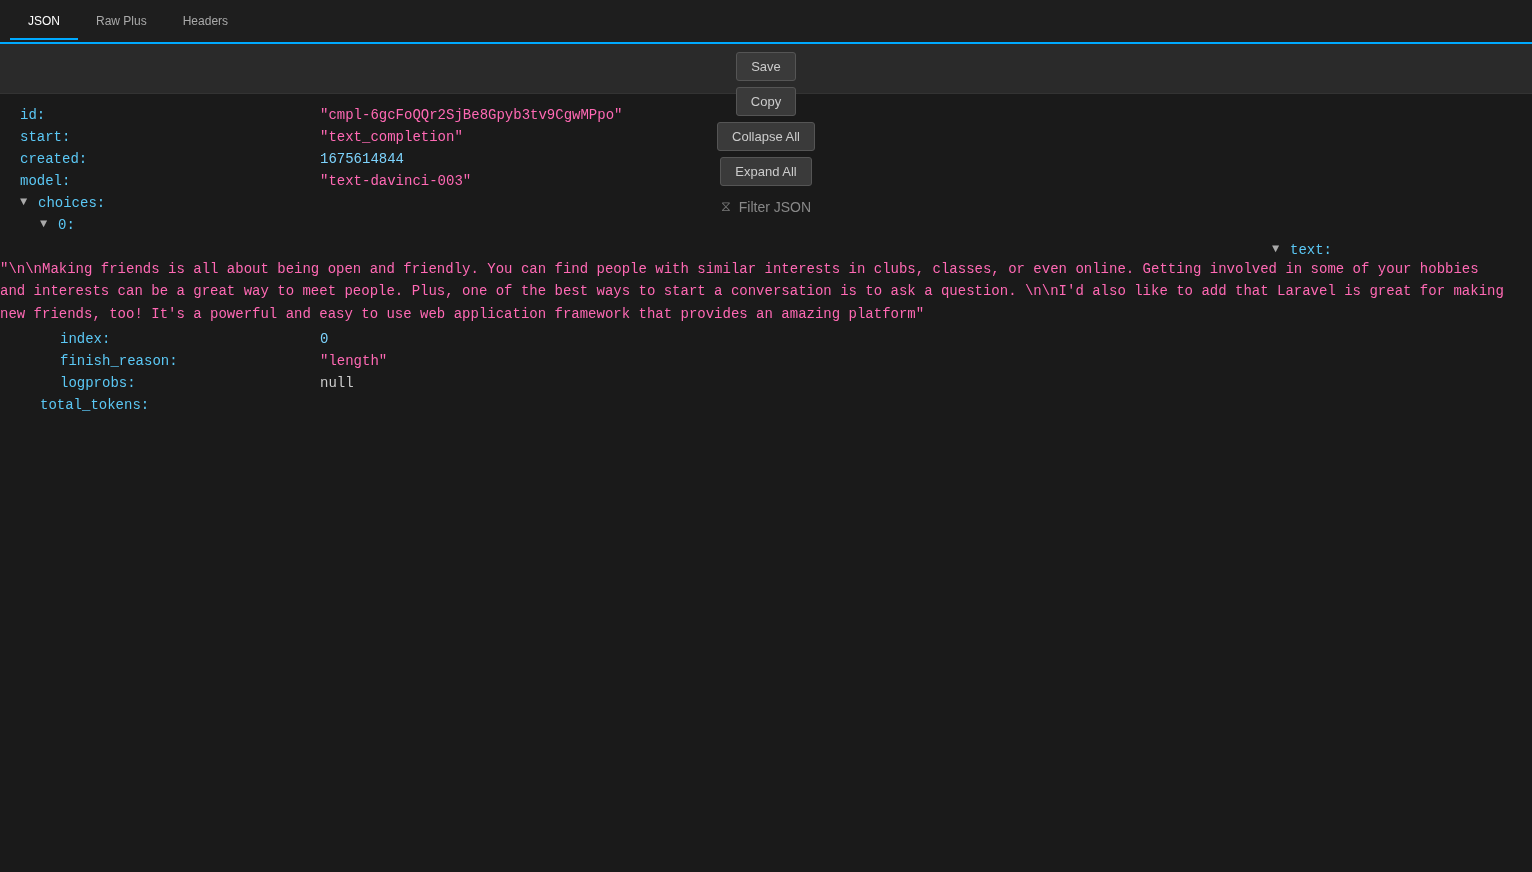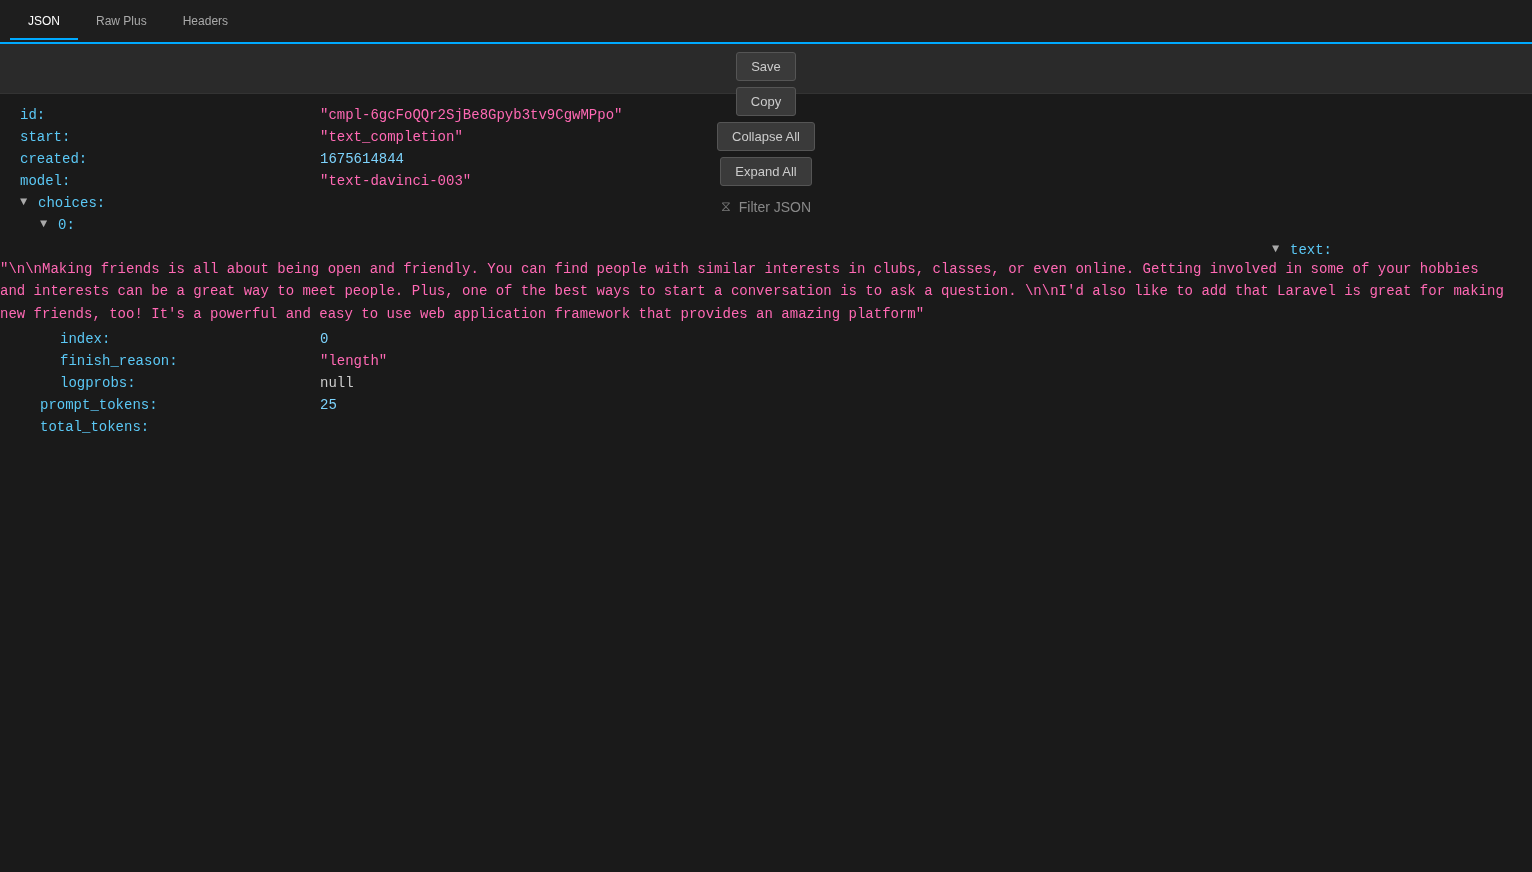--- a/index.html
+++ b/index.html
@@ -260,28 +260,20 @@
   <div class="json-row">
     <div class="json-key-col indent-3">
       <span class="key">logprobs:</span>
     </div>
     <div class="json-val-col">
       <span class="val-null">null</span>
     </div>
   </div>
 
 
-  <div class="json-row">
-    <div class="json-key-col indent-2">
-      <span class="key">prompt_tokens:</span>
-    </div>
-    <div class="json-val-col">
-      <span class="val-number">25</span>
-    </div>
-  </div>
 
 
   <div class="json-row">
     <div class="json-key-col indent-2">
       <span class="key">total_tokens:</span>
     </div>
   </div>
 
 </div>
 

